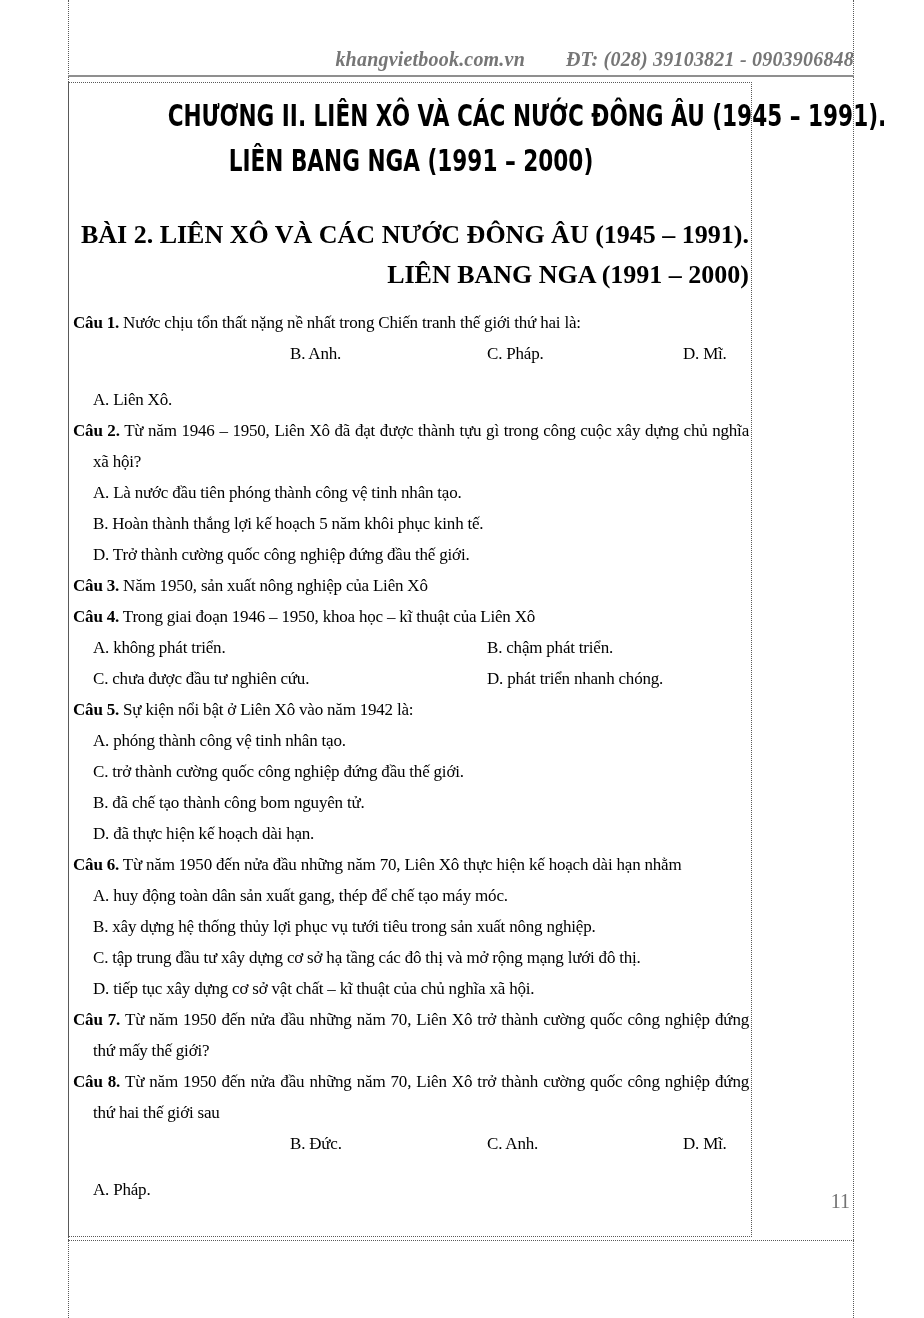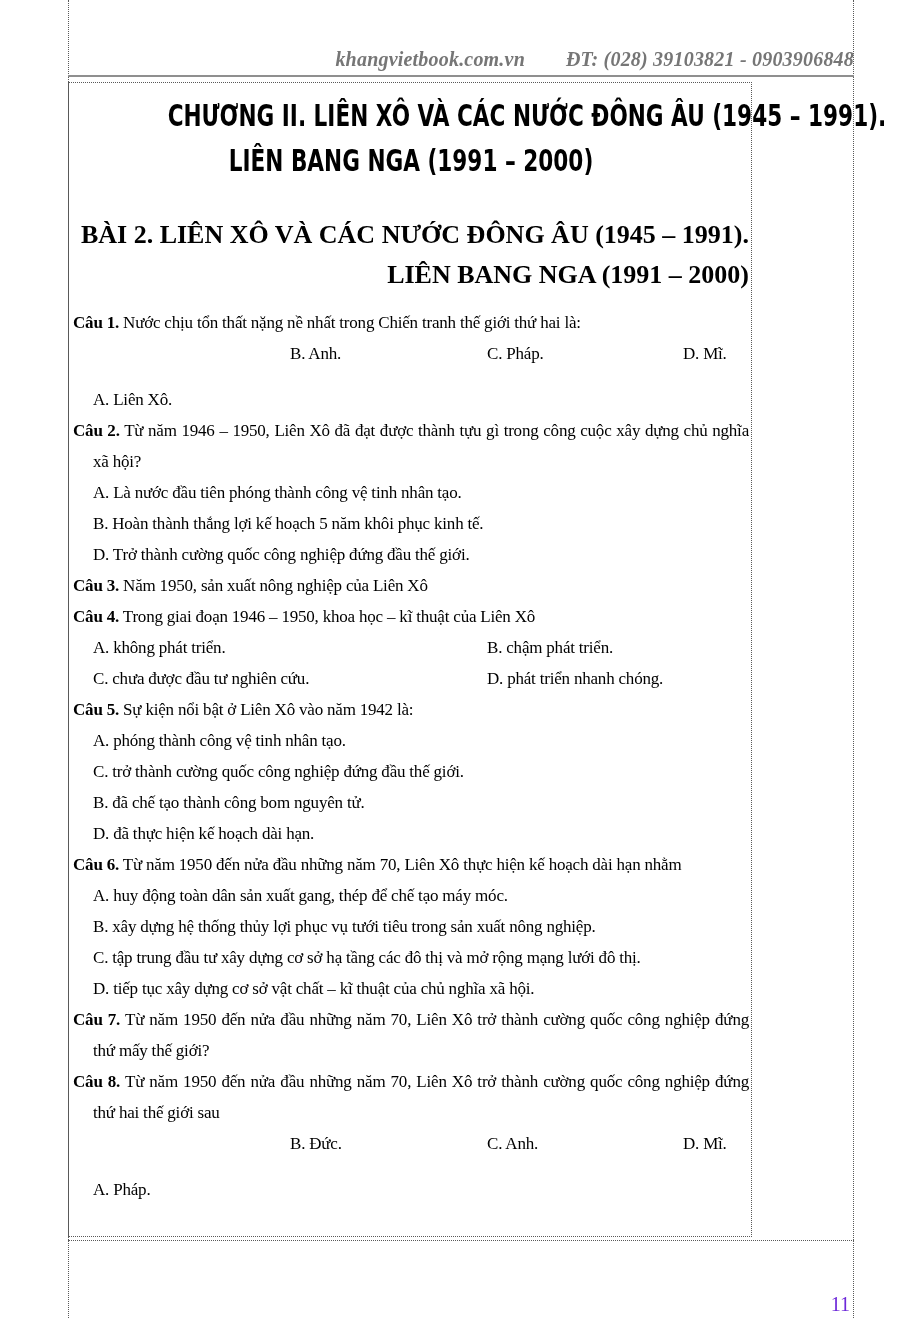--- a/index.html
+++ b/index.html
@@ -75,23 +75,23 @@
   .opts.row4 .opt:nth-child(3) { width: 196px; }
   .opts.grid2 { display: grid; grid-template-columns: 394px 1fr; }
   .opts.stack .opt { display: block; white-space: nowrap; }
 
   
   .footer-top-line {
     position: absolute; left: 68px; top: 1240px; width: 786px; height: 0;
     border-top: 1px dotted #595959;
   }
   .page-number {
-    position: absolute; top: 1293px; right: 74px;
+    position: absolute; top: 1190px; right: 74px;
     font: 20px "Liberation Serif", serif;
-    color: #6d28d9;
+    color: #737373;
   }
 </style>
 </head>
 <body>
 
 <div class="vline left"></div>
 <div class="vline right"></div>
 
 <div class="header">
   <span>khangvietbook.com.vn</span>

